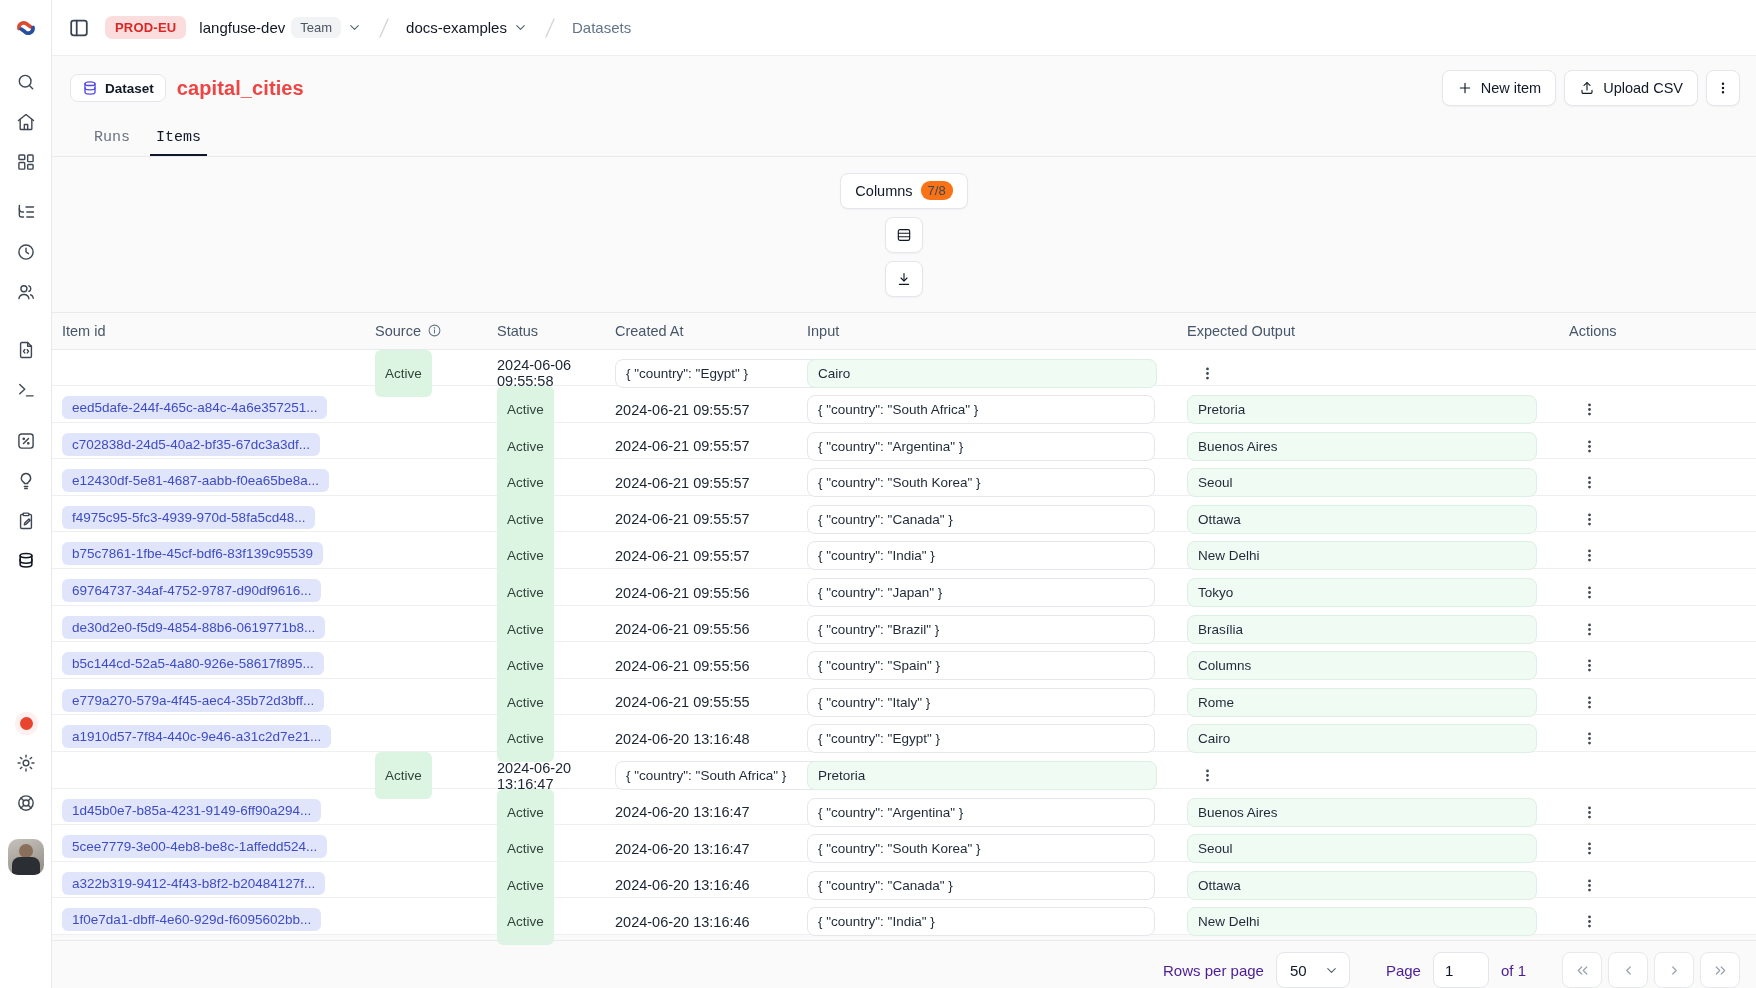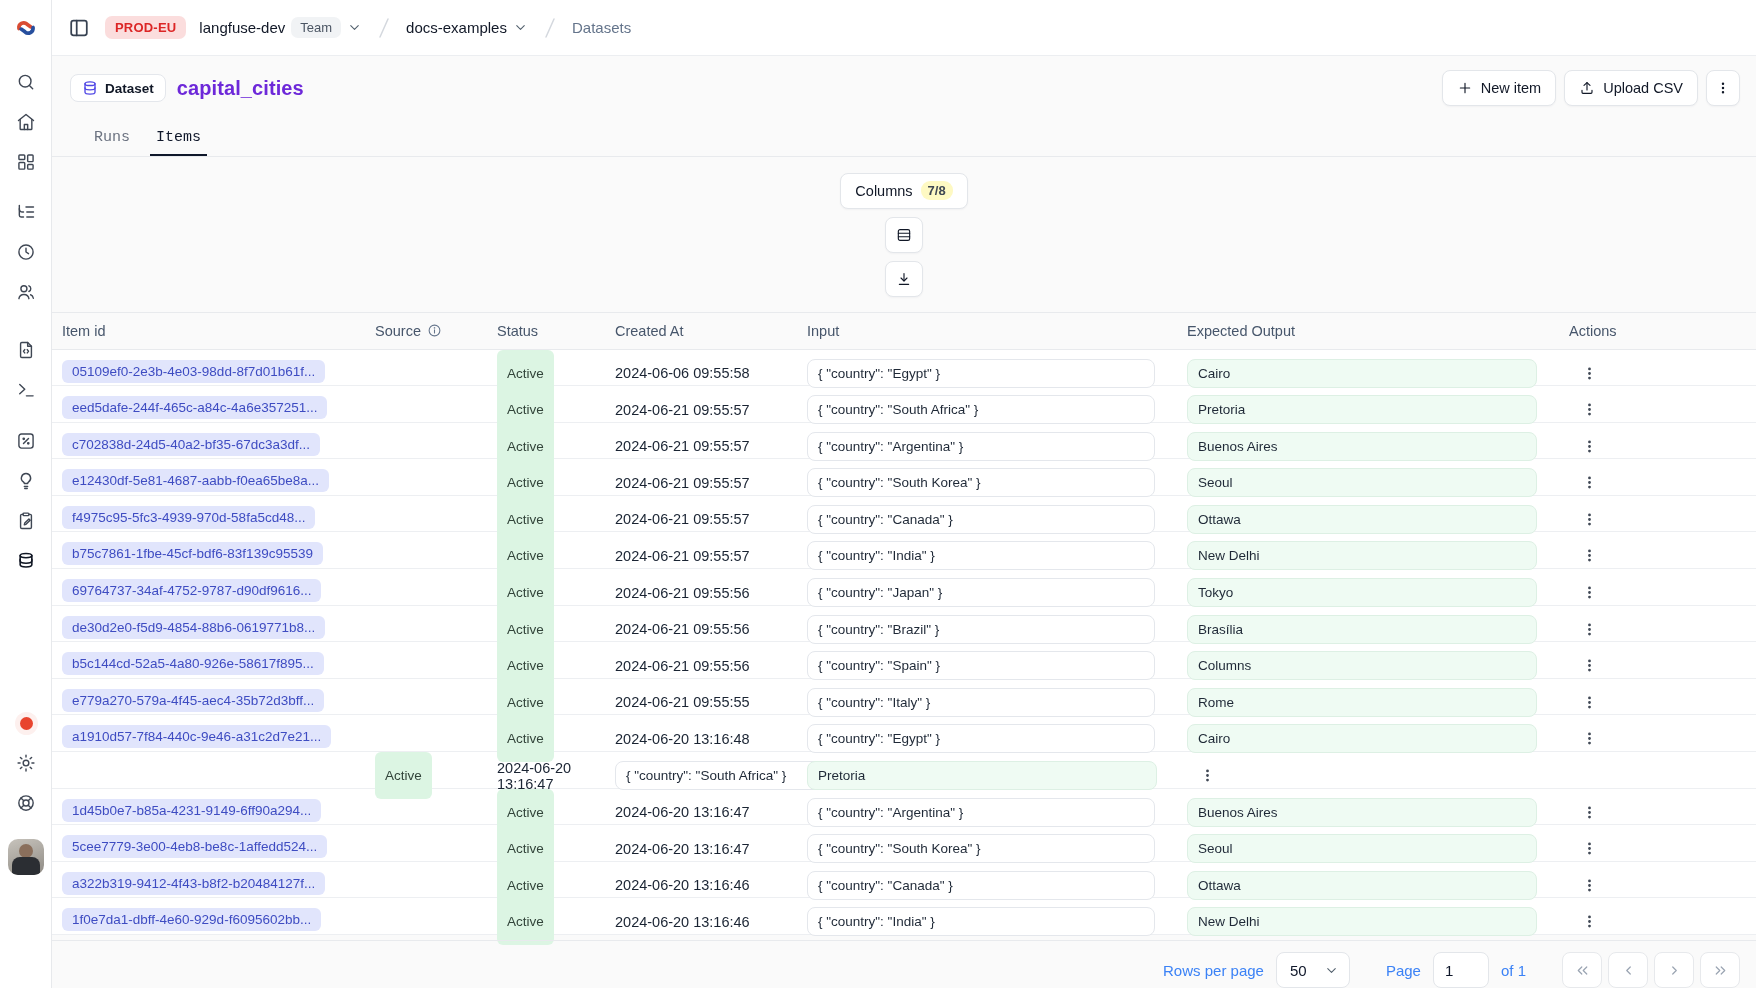--- a/index.html
+++ b/index.html
@@ -33,55 +33,55 @@
   .crumb-name { font-size:15px; font-weight:500; color:#111827; }
   .type-badge { background:#f1f3f5; color:#4b5563; font-size:13px; padding:3px 9px; border-radius:7px; }
   .crumb-dd { display:flex; align-items:center; gap:6px; cursor:pointer; background:none; border:none; font-family:inherit; }
   .crumb-muted { font-size:15px; color:#64748b; }
 
   
   .page-head { padding:14px 16px 0 18px; }
   .title-row { display:flex; align-items:center; }
   .entity-badge { display:inline-flex; align-items:center; gap:7px; background:#fff; border:1px solid #e4e7ec; border-radius:8px;
                   padding:5px 11px; font-size:13.5px; font-weight:700; color:#111827; }
-  .page-title { font-size:20px; font-weight:700; color:#6d28d9; margin-left:11px; letter-spacing:.1px; }
+  .page-title { font-size:20px; font-weight:700; color:#ef4444; margin-left:11px; letter-spacing:.1px; }
   .head-actions { margin-left:auto; display:flex; gap:8px; }
   .btn { display:inline-flex; align-items:center; gap:8px; height:36px; padding:0 14px; background:#fff; border:1px solid #e3e6ea;
          border-radius:8px; font-family:inherit; font-size:14.5px; font-weight:500; color:#111827; cursor:pointer; box-shadow:0 1px 2px rgba(16,24,40,.04); }
   .btn.icon-only { width:34px; padding:0; justify-content:center; }
   .tabs { display:flex; gap:14px; padding:0 6px; margin:14px 0 0 12px; }
   .tab { height:36px; display:flex; align-items:center; padding:0 6px; font-size:15px; font-weight:500; color:#6b7280;
          border:none; background:none; cursor:pointer; font-family:Liberation Mono, monospace; border-bottom:2px solid transparent; }
   .tab.active { color:#0f172a; border-bottom-color:#0f172a; }
   .tabs-rule { height:1px; background:#e8eaed; }
 
   
   .toolbar { display:flex; justify-content:flex-end; align-items:center; gap:8px; padding:16px 16px 15px;flex-direction:column; }
   .btn.sq { width:38px; padding:0; justify-content:center; }
-  .count-badge { background:#fef9c3; color:#3f4754; font-size:13px; font-weight:700; padding:2px 7px; border-radius:9px; }
+  .count-badge { background:#f97316; color:#3f4754; font-size:13px; font-weight:400; padding:2px 7px; border-radius:9px; }
 
   
   .grid { display:grid; grid-template-columns:293px 102px 98px 172px 360px 362px 1fr; align-items:center; padding-left:10px;gap:20px; }
   .thead { height:38px; border-top:1px solid #e8eaed; border-bottom:1px solid #e8eaed; color:#47566b; font-size:14.5px; font-weight:500; }
   .th { display:flex; align-items:center; gap:6px; }
   .tr { height:36.6px; background:#fff; border-bottom:1px solid #edeff2; }
   .pill-id { display:inline-block; max-width:282px; background:#e1e5fc; color:#3e4cc2; font-size:13.5px; font-weight:500;
              padding:4px 10px; border-radius:6px; white-space:nowrap; overflow:hidden; cursor:pointer; }
   .badge-active { display:inline-block; background:#dcf5e3; color:#32443a; font-size:13.5px; padding:16px 10px; border-radius:6px; }
   .td-created { font-size:14.5px; color:#1a2433; }
   .box { height:29px; line-height:27px; border-radius:8px; padding:0 10px; font-size:13.5px; color:#1f2937;
          white-space:nowrap; overflow:hidden; cursor:pointer; }
   .input-box { width:348px; background:#fff; border:1px solid #e4e7ec; }
   .expected-box { width:350px; background:#effbf3; border:1px solid #ddf0e4; }
   .kebab-btn { background:none; border:none; cursor:pointer; padding:4px 6px; display:flex; align-items:center; margin-left:6px; }
 
   
   .pager { border-top:1px solid #e8eaed; margin-top:5px; padding:11px 16px 0; display:flex; justify-content:flex-end; align-items:center; gap:36px; }
   .pgroup { display:flex; align-items:center; gap:12px; }
-  .plabel { font-size:15px; font-weight:500; color:#3b82f6;text-align:right; }
+  .plabel { font-size:15px; font-weight:500; color:#4c1d95;text-align:right; }
   .select-box { display:flex; align-items:center; justify-content:space-between; width:74px; height:36px; padding:0 10px 0 13px;
                 background:#fff; border:1px solid #e3e6ea; border-radius:8px; font-size:15px; color:#0f172a; cursor:pointer; }
   .page-input { width:56px; height:36px; border:1px solid #e3e6ea; border-radius:8px; padding:0 11px; font-size:15px;
                 font-family:inherit; color:#0f172a; background:#fff; }
   .nav-btns { display:flex; gap:6px; }
   .nav-btn { width:40px; height:36px; background:#fff; border:1px solid #e7e9ec; border-radius:8px; display:flex;
              align-items:center; justify-content:center; cursor:pointer; }
   .nav-btn .ic { stroke:#9aa4b2; width:17px; height:17px; }
 </style>
 </head>
@@ -330,23 +330,20 @@
           </div>
         <div class="th">
             <span>Expected Output</span>
           </div>
         <div class="th">
             <span>Actions</span>
           </div>
       </div>
       <div id="table-body">
   <div class="grid tr">
-    <div class="td">
-      <span class="pill-id">05109ef0-2e3b-4e03-98dd-8f7d01b61f...</span>
-    </div>
     <div class="td"></div>
     <div class="td">
       <span class="badge-active">Active</span>
     </div>
     <div class="td td-created">2024-06-06 09:55:58</div>
     <div class="td">
       <div class="box input-box">{ "country": "Egypt" }</div>
     </div>
     <div class="td">
       <div class="box expected-box">Cairo</div>

